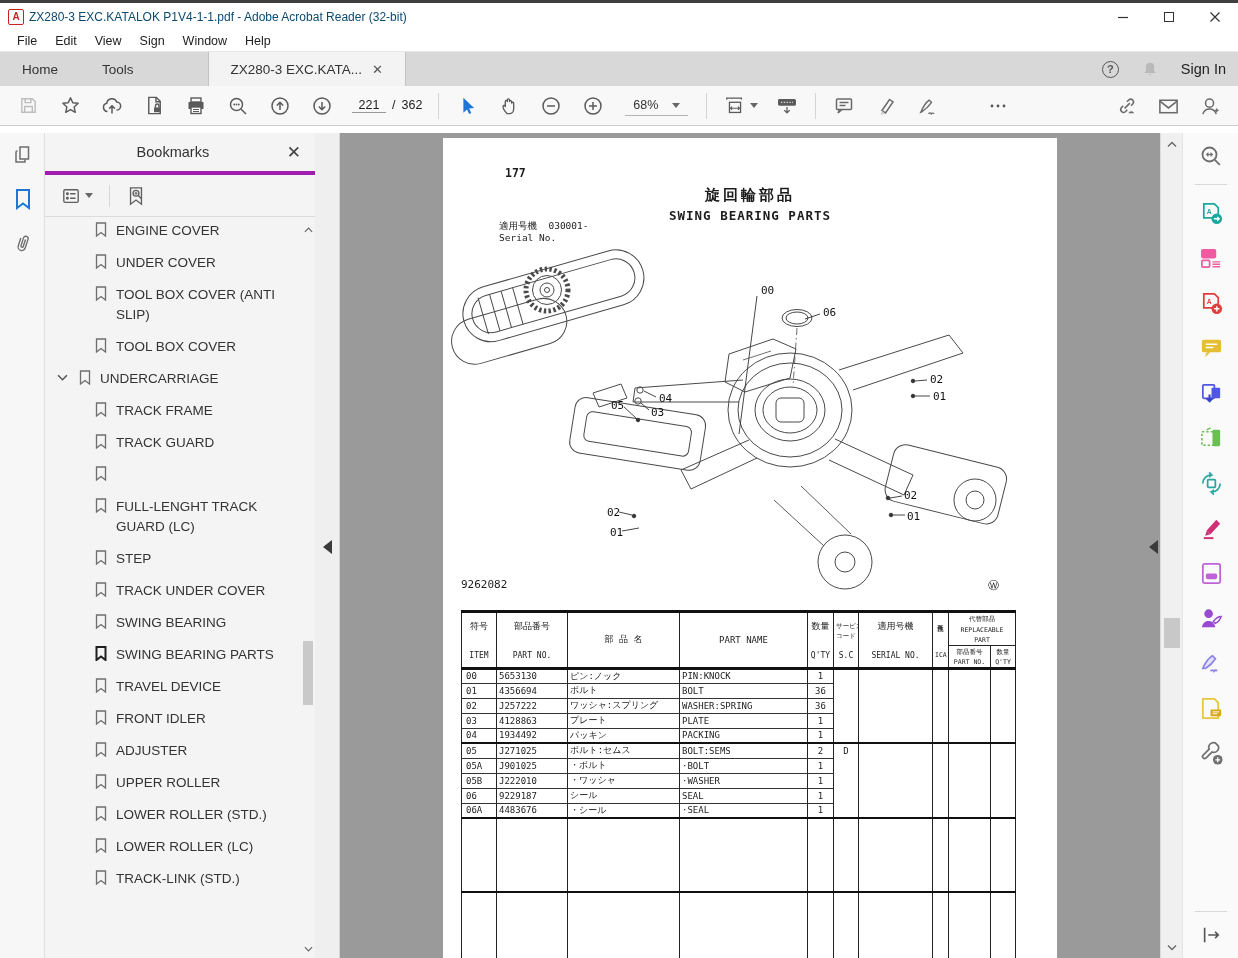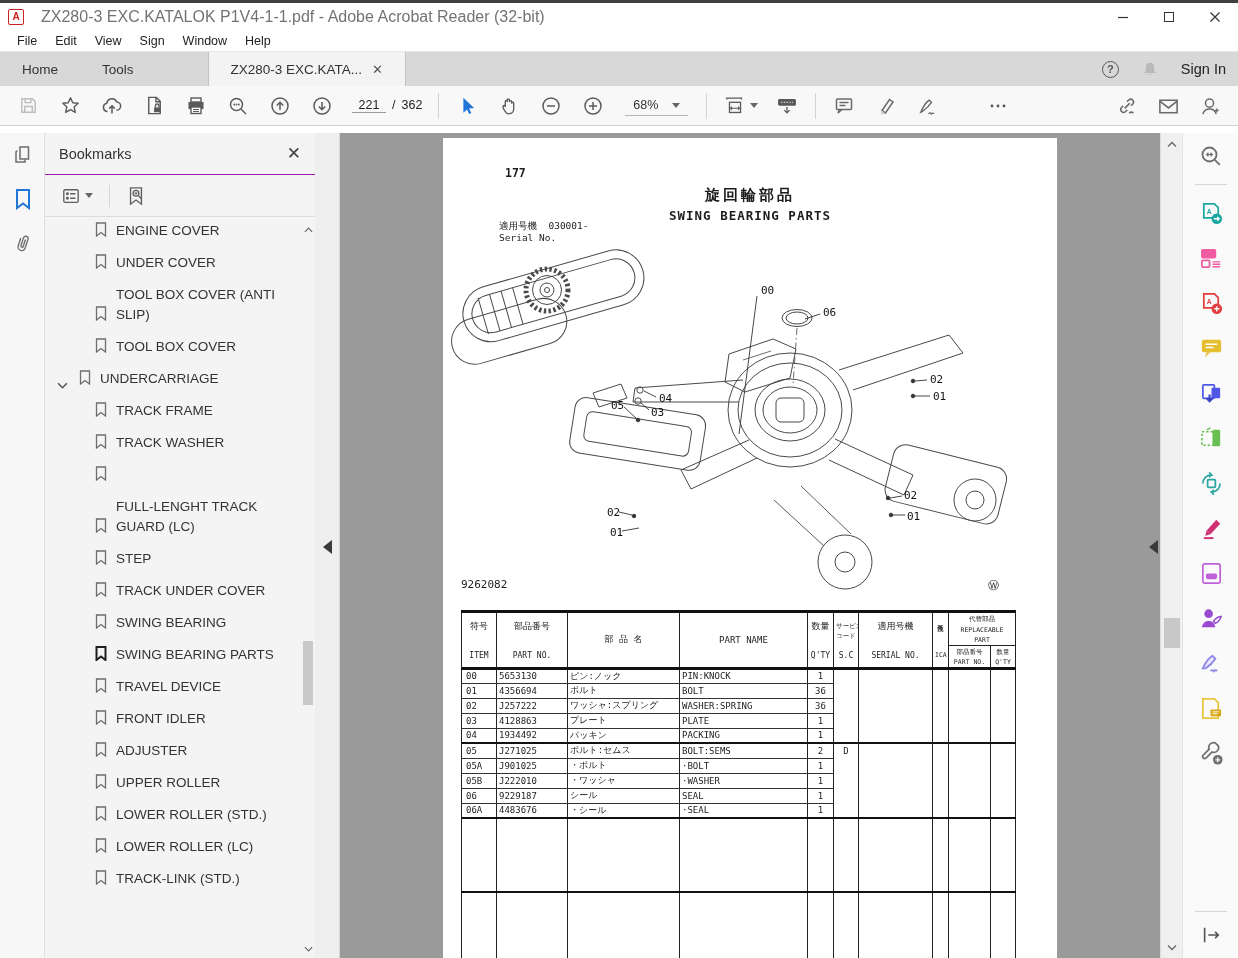--- a/index.html
+++ b/index.html
@@ -7,21 +7,21 @@
               font-family:"Liberation Sans", sans-serif; }
   .app { position:relative; width:1238px; height:958px; background:#fff; }
 
   
   .top-edge { height:3px; background:#3f3f3f; }
 
   
   .titlebar { height:27px; background:#fff; display:flex; align-items:center; padding-left:8px; }
   .app-icon { width:16px; height:16px; border:1.5px solid #c22; border-radius:2px; display:inline-flex;
               align-items:center; justify-content:center; color:#c22; font-size:10px; font-weight:bold; }
-  .win-title { font-size:16px; color:#737373; margin-left:17px; flex:1; }
+  .win-title { font-size:12px; color:#0c4a6e; margin-left:5px; flex:1; }
   .win-controls { display:flex; height:100%; }
   .win-btn { width:46px; height:100%; display:flex; align-items:center; justify-content:center;
              font-size:13px; color:#333; }
   .maxi-box { width:10px; height:10px; border:1px solid #333; }
 
   
   .menubar { height:22px; background:#fff; display:flex; align-items:center; padding-left:8px; border-bottom:1px solid #e8e8e8; }
   .menu-item { font-size:12.5px; color:#222; padding:2px 9px; }
 
   
@@ -53,28 +53,28 @@
 
   
   .main { position:absolute; top:133px; left:0; width:1238px; height:825px; }
 
   
   .left-rail { position:absolute; left:0; top:0; width:45px; height:100%; background:#f7f7f7; border-right:1px solid #e0e0e0; }
   .rail-btn { width:45px; height:44px; display:flex; align-items:center; justify-content:center; }
 
   
   .bm-panel { position:absolute; left:45px; top:0; width:270px; height:100%; background:#f4f4f4; }
-  .bm-header { height:42px; display:flex; align-items:center; padding:0 14px; border-bottom:1px solid #a21caf; }
+  .bm-header { height:42px; display:flex; align-items:center; padding:0 14px; border-bottom:4px solid #a21caf;text-align:center; }
   .bm-title { font-size:14.5px; color:#333; flex:1; }
   .bm-close { font-size:17px; color:#444; }
   .bm-tools { height:42px; display:flex; align-items:center; gap:8px; padding:0 12px; border-bottom:1px solid #dcdcdc; }
   .bm-toolbtn { display:flex; align-items:center; gap:4px; padding:4px; }
   .bm-tools .vsep { width:1px; height:22px; background:#d7d7d7; margin:0 4px; }
   .bm-list { position:absolute; top:88px; left:0; right:14px; bottom:0; overflow:hidden; padding-top:6px; }
-  .bm-item { display:flex; align-items:flex-end; padding:6px 0; }
+  .bm-item { display:flex; align-items:flex-start; padding:6px 0; }
   .bm-item.lvl0 { padding-left:12px; }
   .bm-item.lvl1 { padding-left:50px; }
   .bm-chevron { width:22px; display:flex; align-items:center; padding-top:5px; }
   .bm-ribbon { color:#6e6e6e; margin-right:9px; padding-top:1px; flex:none; }
   .bm-item.current .bm-ribbon { color:#1f1f1f; }
   .bm-item.current .bm-ribbon svg path { stroke-width:2; }
   .bm-label { font-size:13.5px; color:#333; line-height:20px; max-width:172px; }
   .bm-item.clipped { margin-top:-12px; }
   .bm-scroll { position:absolute; right:0; top:88px; bottom:0; width:14px; }
   .bm-scroll .arr { position:absolute; left:0; width:14px; height:14px; display:flex; align-items:center; justify-content:center; }
@@ -424,21 +424,21 @@
           <div class="bm-item lvl1">
             <span class="bm-ribbon"><svg viewBox="0 0 12 15" width="12" height="15">
                 <path d="M1.5 1h9v13L6 10.5 1.5 14z" fill="none" stroke="currentColor" stroke-width="1.3"></path>
               </svg></span>
             <span class="bm-label">TRACK FRAME</span>
           </div>
           <div class="bm-item lvl1">
             <span class="bm-ribbon"><svg viewBox="0 0 12 15" width="12" height="15">
                 <path d="M1.5 1h9v13L6 10.5 1.5 14z" fill="none" stroke="currentColor" stroke-width="1.3"></path>
               </svg></span>
-            <span class="bm-label">TRACK WASHER</span>
+            <span class="bm-label">TRACK GUARD</span>
           </div>
           <div class="bm-item lvl1">
             <span class="bm-ribbon"><svg viewBox="0 0 12 15" width="12" height="15">
                 <path d="M1.5 1h9v13L6 10.5 1.5 14z" fill="none" stroke="currentColor" stroke-width="1.3"></path>
               </svg></span>
           </div>
           <div class="bm-item lvl1">
             <span class="bm-ribbon"><svg viewBox="0 0 12 15" width="12" height="15">
                 <path d="M1.5 1h9v13L6 10.5 1.5 14z" fill="none" stroke="currentColor" stroke-width="1.3"></path>
               </svg></span>

